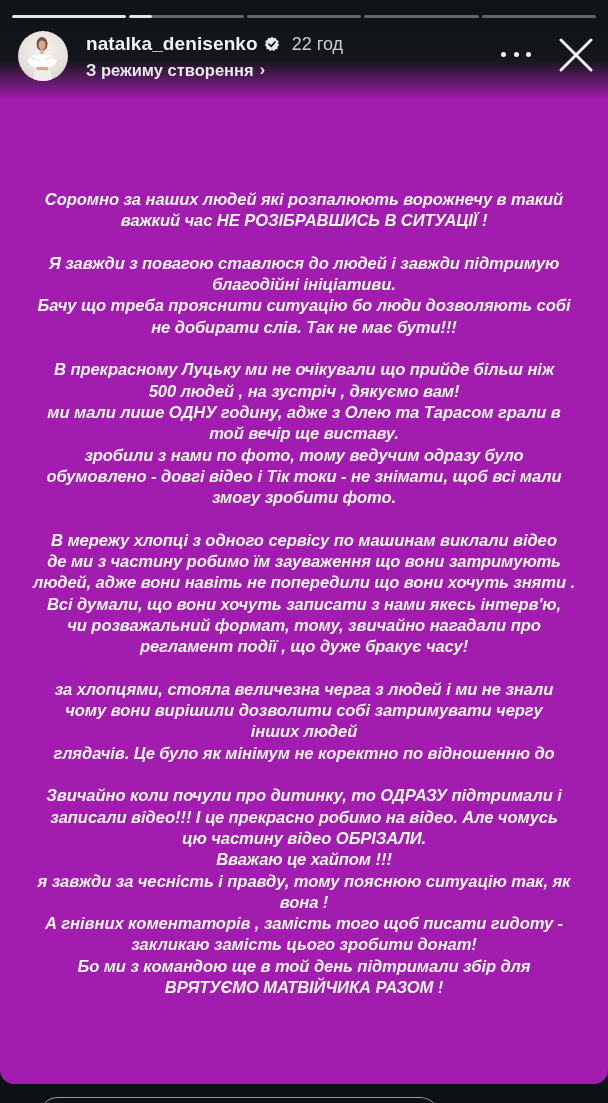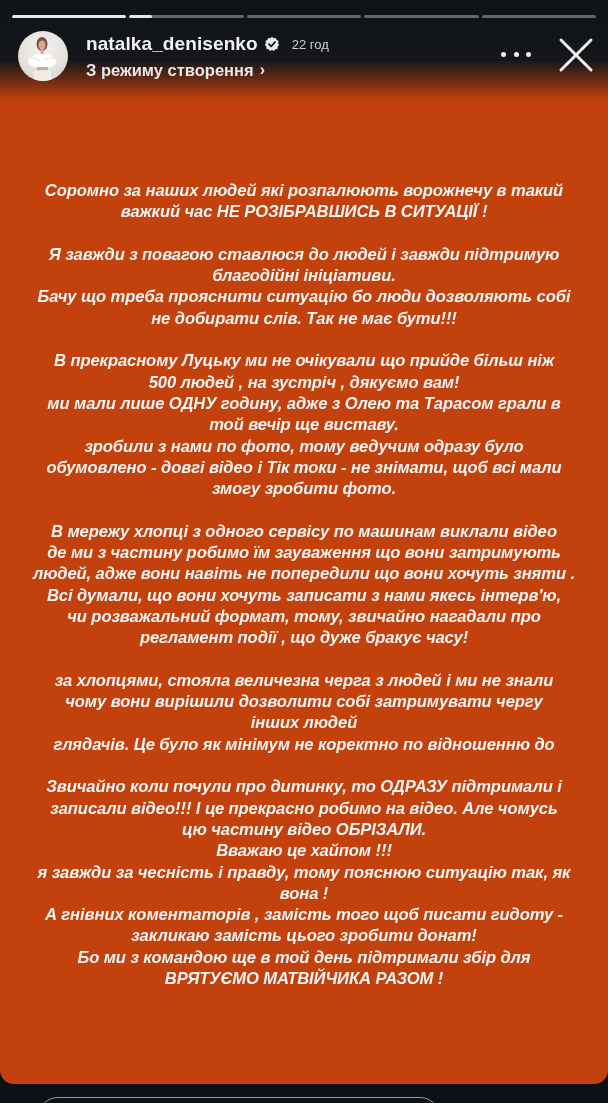--- a/index.html
+++ b/index.html
@@ -14,21 +14,21 @@
       position: relative;
       font-family: "Liberation Sans", sans-serif;
       color: #ffffff;
     }
     .story-card {
       position: absolute;
       left: 0;
       top: 0;
       width: 608px;
       height: 1084px;
-      background: #c2410c;
+      background: #a21caf;
       border-radius: 0 0 14px 14px;
       overflow: hidden;
     }
     .top-gradient {
       position: absolute;
       left: 0; top: 0;
       width: 608px; height: 100px;
       background: linear-gradient(#0f1317 0%, #14161a 60%, rgba(22,22,22,0) 100%);
     }
     .progress {
@@ -87,21 +87,21 @@
       letter-spacing: 0.1px;
     }
     .verified {
       margin-left: 6px;
       width: 16px;
       height: 16px;
       display: inline-block;
     }
     .time {
       margin-left: 12px;
-      font-size: 13px;
+      font-size: 18px;
       color: #cfcfcf;
     }
     .subtitle-row {
       position: absolute;
       left: 68px;
       top: 29px;
       display: flex;
       align-items: center;
       height: 22px;
       cursor: pointer;
@@ -138,21 +138,21 @@
       position: absolute;
       left: 540px;
       top: 7px;
       width: 36px;
       height: 36px;
       cursor: pointer;
     }
     .story-text {
       position: absolute;
       left: 20px;
-      top: 180px;
+      top: 189px;
       width: 568px;
       text-align: center;
       font-family: "Liberation Sans", sans-serif;
       font-weight: bold;
       font-style: italic;
       font-size: 16.6px;
       line-height: 21.3px;
       color: #f4f4f4;
       letter-spacing: -0.1px;
     }

